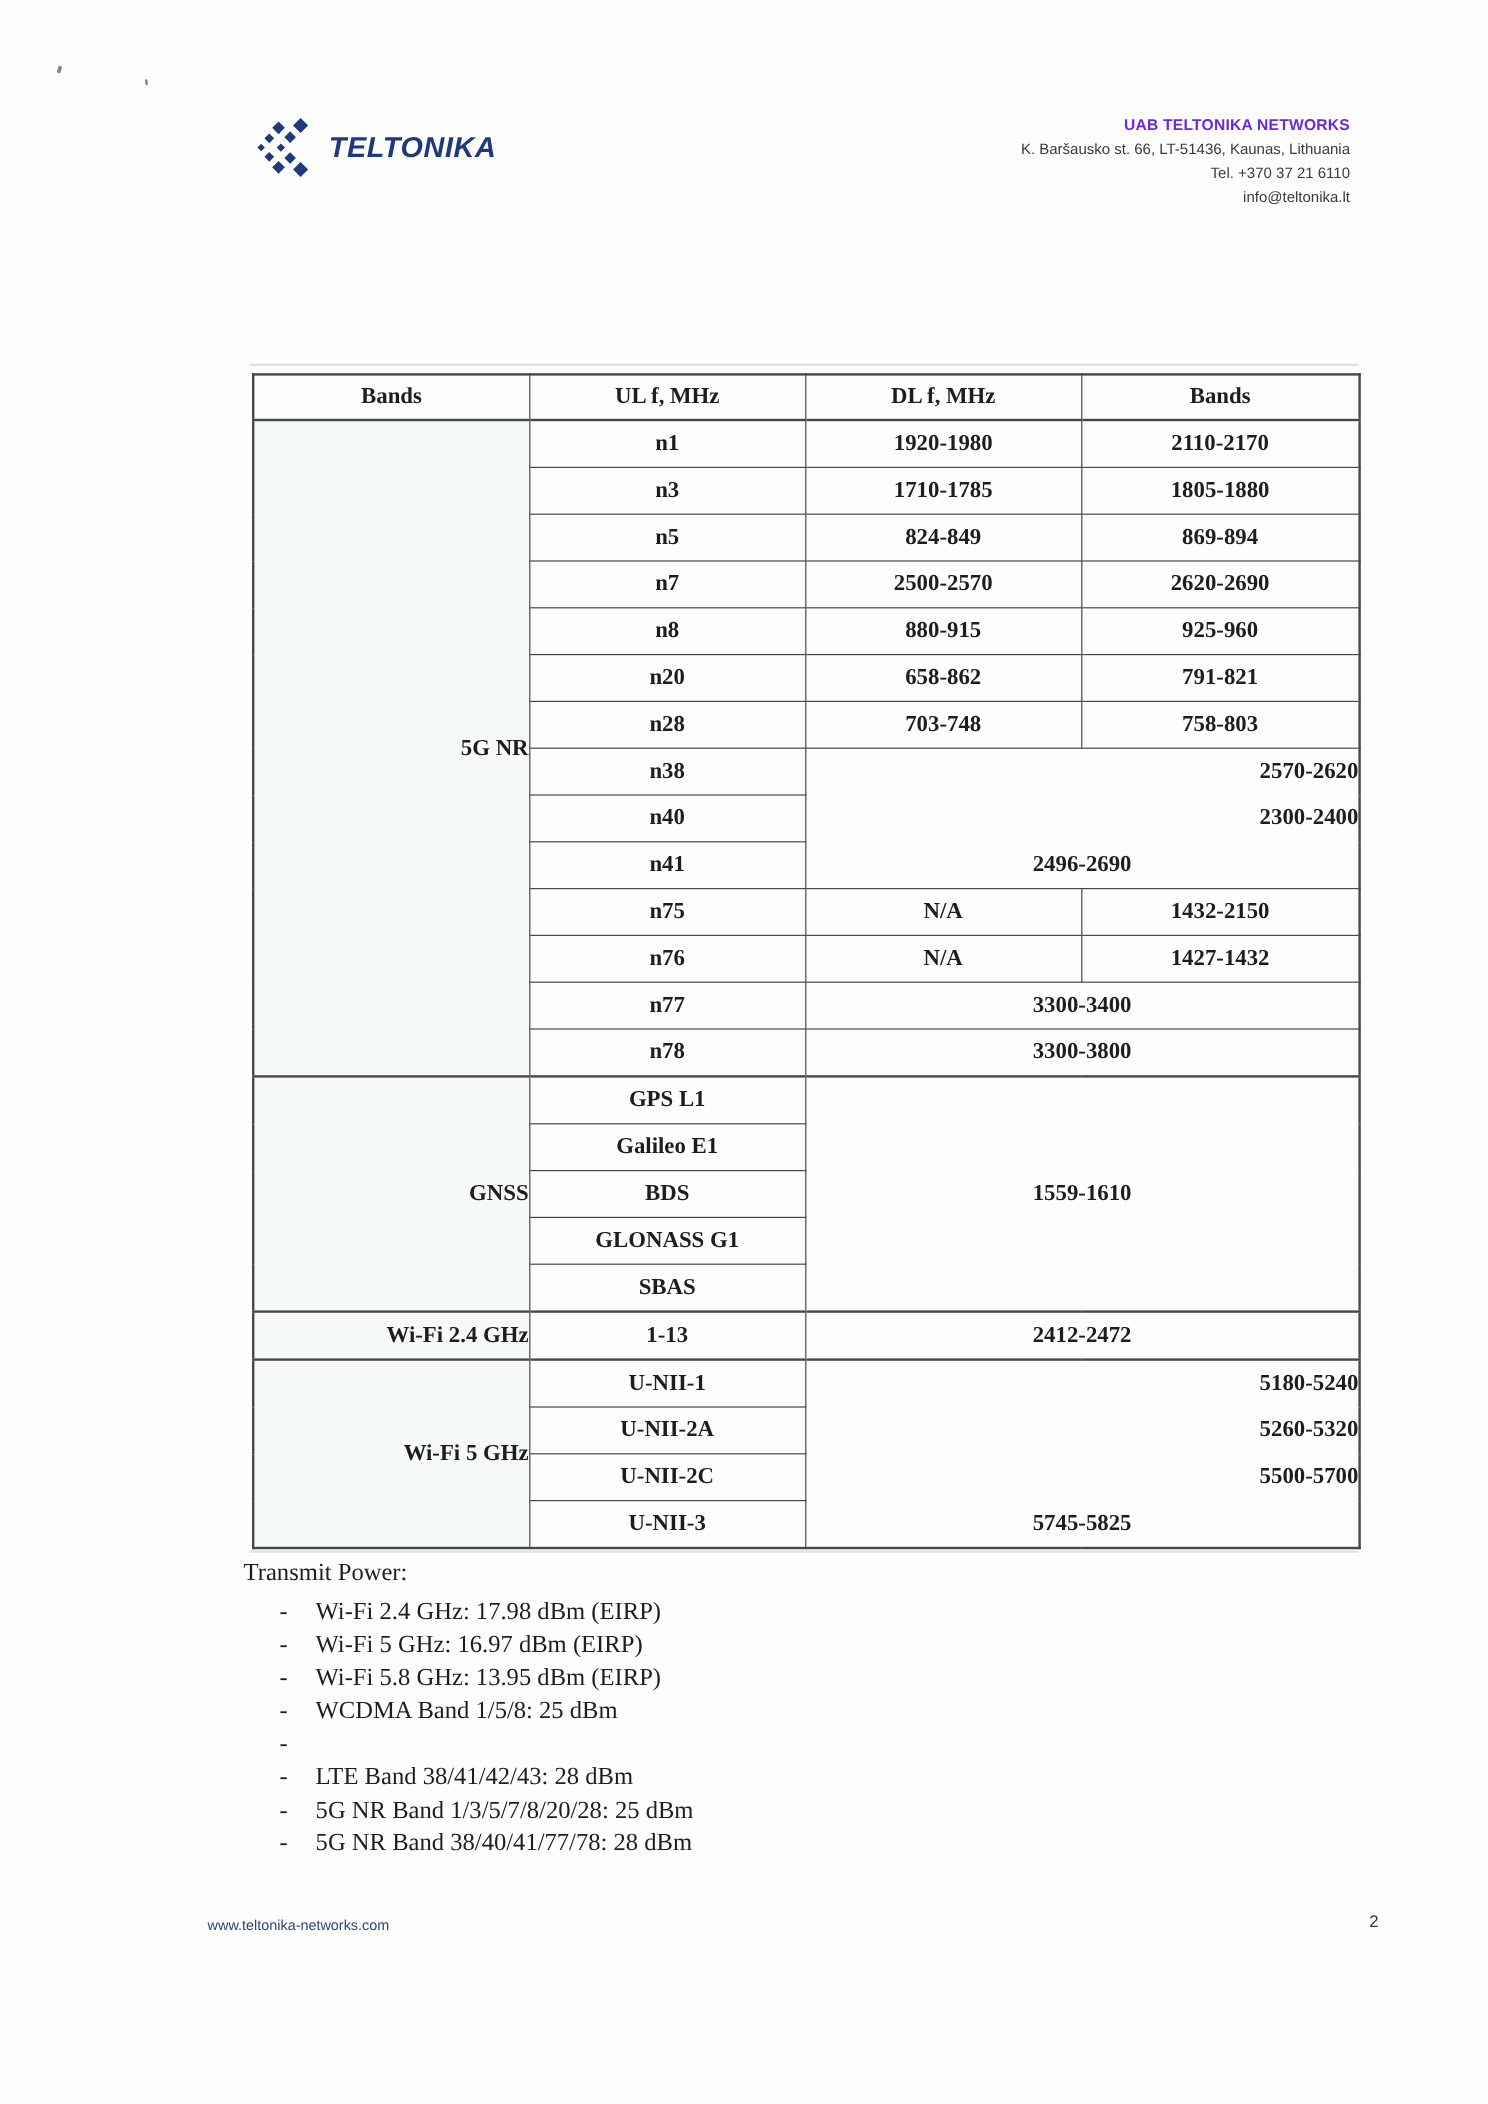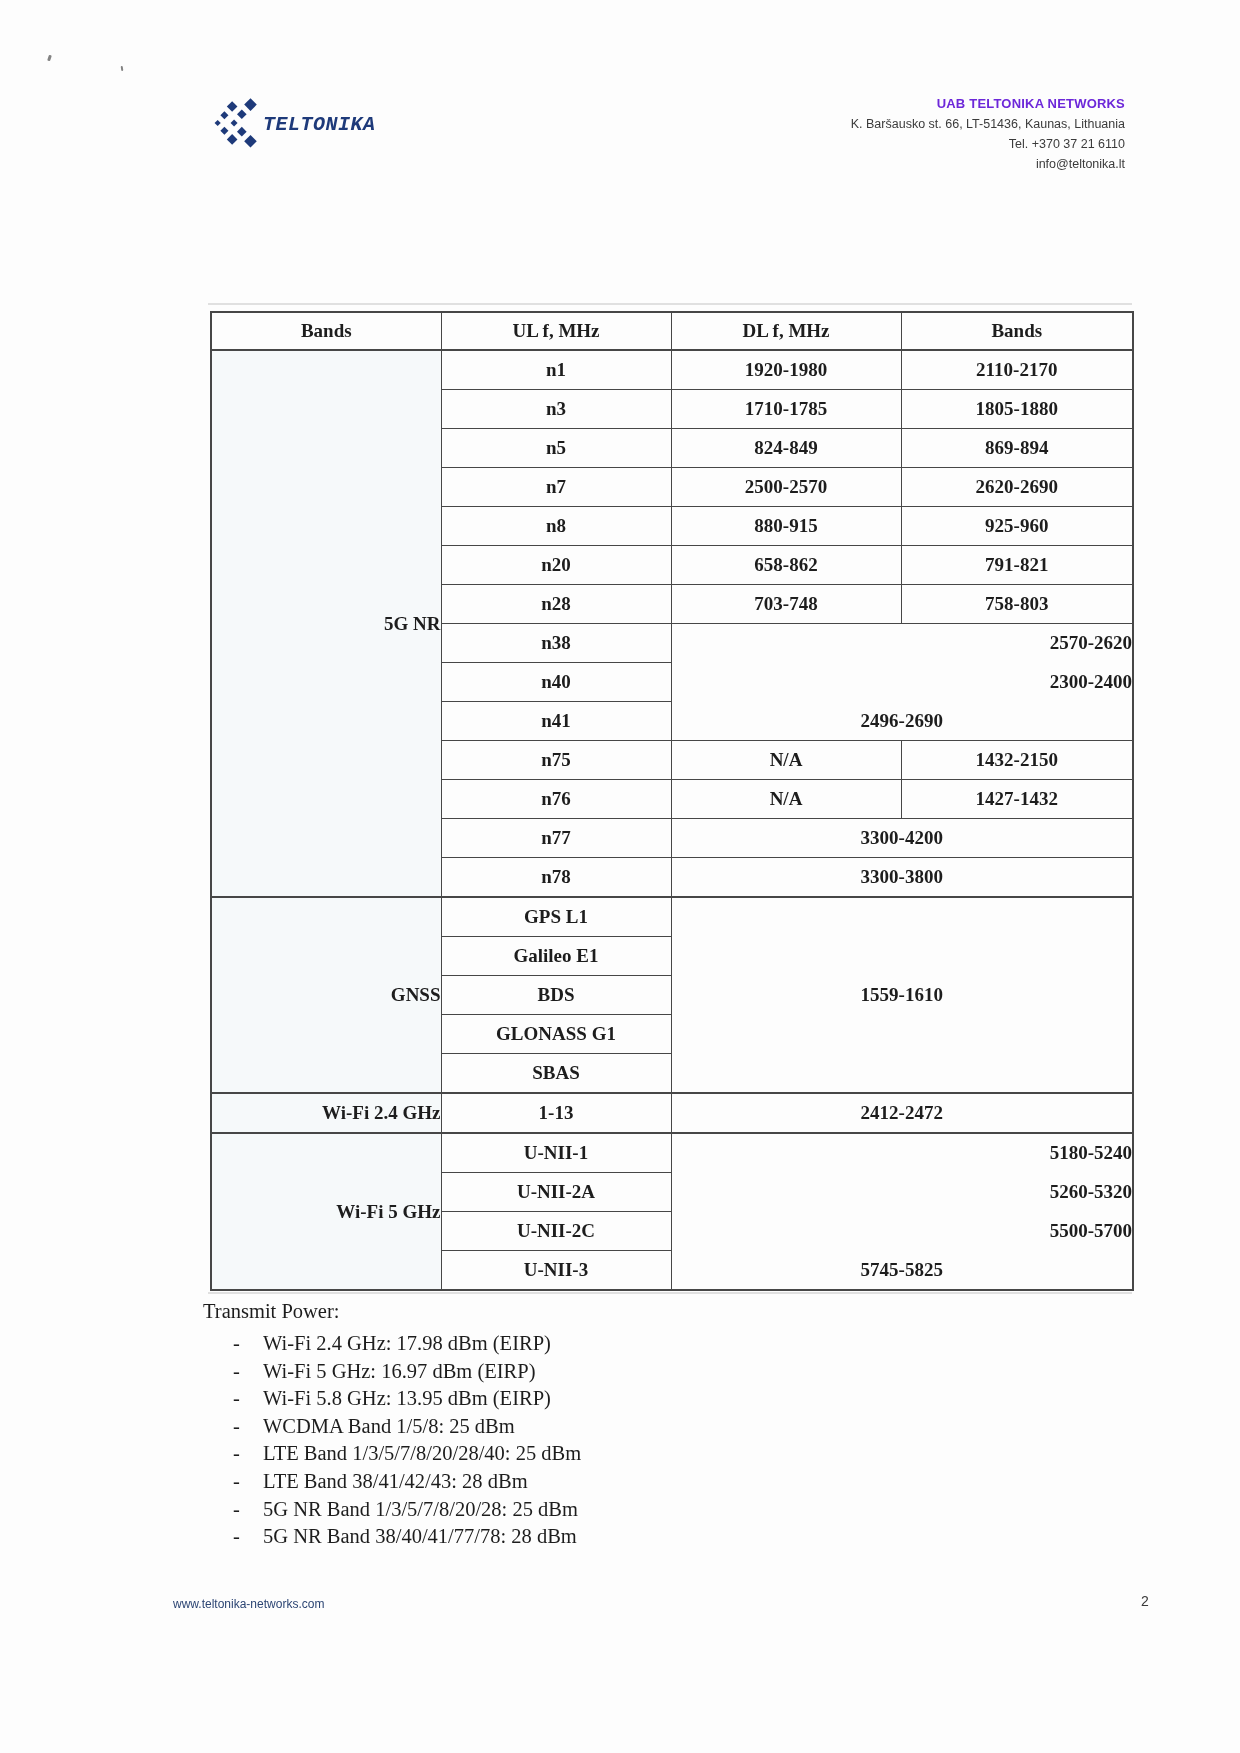--- a/index.html
+++ b/index.html
@@ -14,21 +14,21 @@
   .sheet{position:relative;width:1240px;height:1753px;background:#fdfdfd;font-family:var(--serif);color:var(--text);overflow:hidden;}
 
   
   .speck{position:absolute;background:#5a5a5a;border-radius:1px;opacity:.75;}
   .s1{left:48px;top:55px;width:3px;height:6px;transform:rotate(18deg);}
   .s2{left:121px;top:66px;width:2px;height:5px;transform:rotate(-8deg);}
 
   
   .logo{position:absolute;left:210px;top:94px;display:flex;align-items:center;}
   .logo svg{width:52px;height:56px;display:block;}
-  .logo-text{font-family:Liberation Mono, monospace;font-style:italic;font-weight:bold;font-size:20px;letter-spacing:.5px;color:var(--brand);margin-left:1px;transform:translateY(2px);}
+  .logo-text{font-family:Liberation Sans, sans-serif;font-style:italic;font-weight:bold;font-size:24px;letter-spacing:.5px;color:var(--brand);margin-left:12px;transform:translateY(2px);}
 
   .contact{position:absolute;right:115px;top:94px;text-align:right;font-family:var(--sans);font-size:12.5px;line-height:20px;color:#3b3b3b;}
   .contact .company{font-weight:bold;font-size:13px;color:#6d28d9;letter-spacing:.2px;}
 
   
   .tshadow{position:absolute;background:#e0e0e0;height:2px;width:924px;left:208px;}
   .tsh-top{top:303px;}
   .tsh-bottom{top:1292px;}
 
   
@@ -156,21 +156,21 @@
           <td>N/A</td>
           <td>1432-2150</td>
         </tr>
         <tr>
           <td>n76</td>
           <td>N/A</td>
           <td>1427-1432</td>
         </tr>
         <tr>
           <td>n77</td>
-          <td colspan="2">3300-4200</td>
+          <td colspan="2">3300-3400</td>
         </tr>
         <tr>
           <td>n78</td>
           <td colspan="2">3300-3800</td>
         </tr>
         <tr class="section-start">
           <td rowspan="5" class="bold label-col">GNSS</td>
           <td>GPS L1</td>
           <td rowspan="5" colspan="2">1559-1610</td>
         </tr>
@@ -225,21 +225,20 @@
         <div class="tp-item">
           <span class="dash">-</span>
           <span>Wi-Fi 5.8 GHz: 13.95 dBm (EIRP)</span>
         </div>
         <div class="tp-item">
           <span class="dash">-</span>
           <span>WCDMA Band 1/5/8: 25 dBm</span>
         </div>
         <div class="tp-item">
           <span class="dash">-</span>
-          <span>LTE Band 1/3/5/7/8/20/28/40: 25 dBm</span>
         </div>
         <div class="tp-item">
           <span class="dash">-</span>
           <span>LTE Band 38/41/42/43: 28 dBm</span>
         </div>
         <div class="tp-item">
           <span class="dash">-</span>
           <span>5G NR Band 1/3/5/7/8/20/28: 25 dBm</span>
         </div>
         <div class="tp-item">

